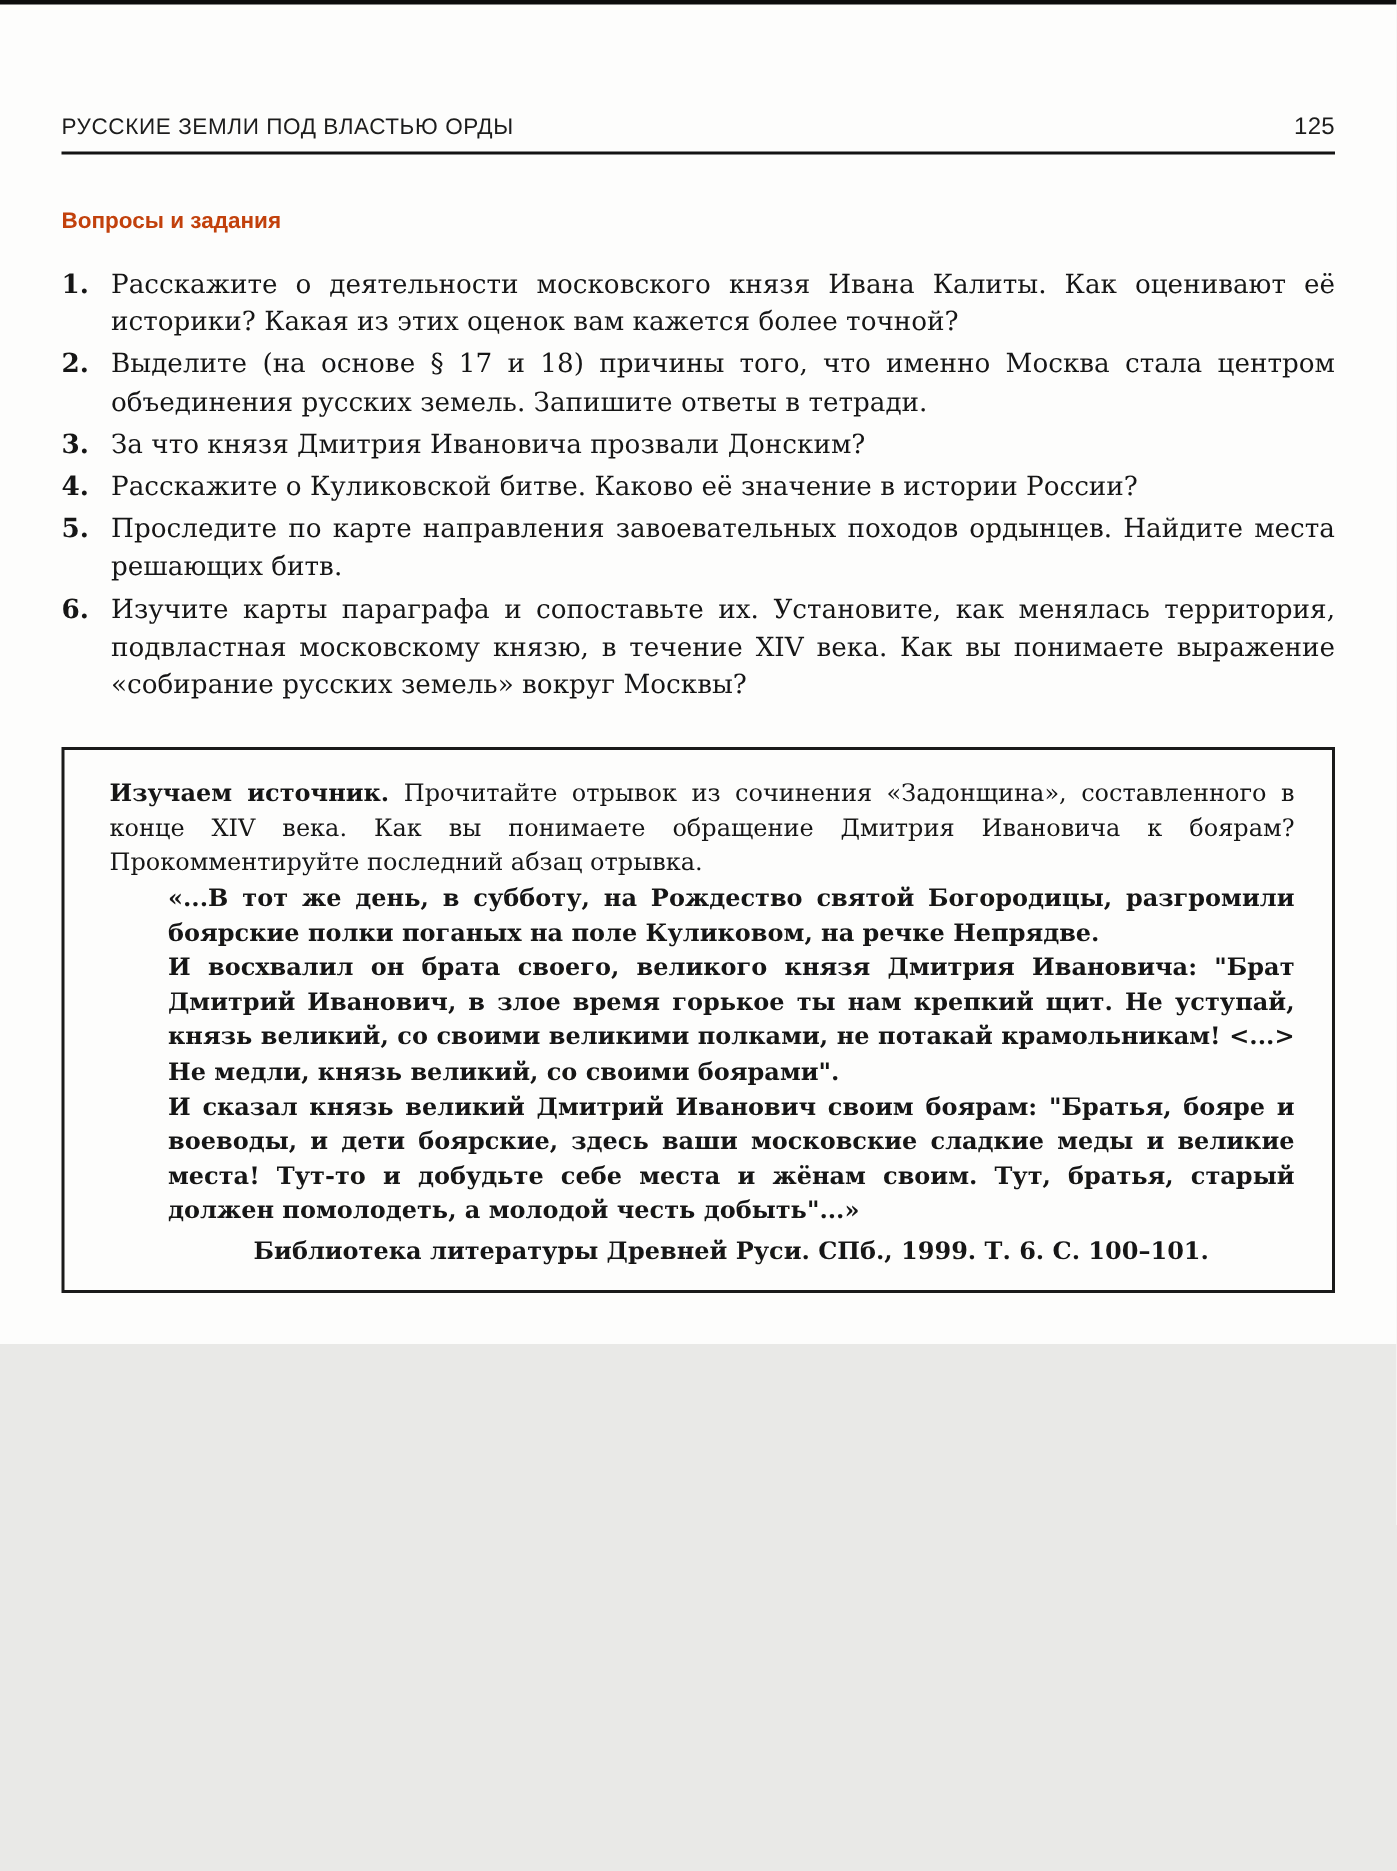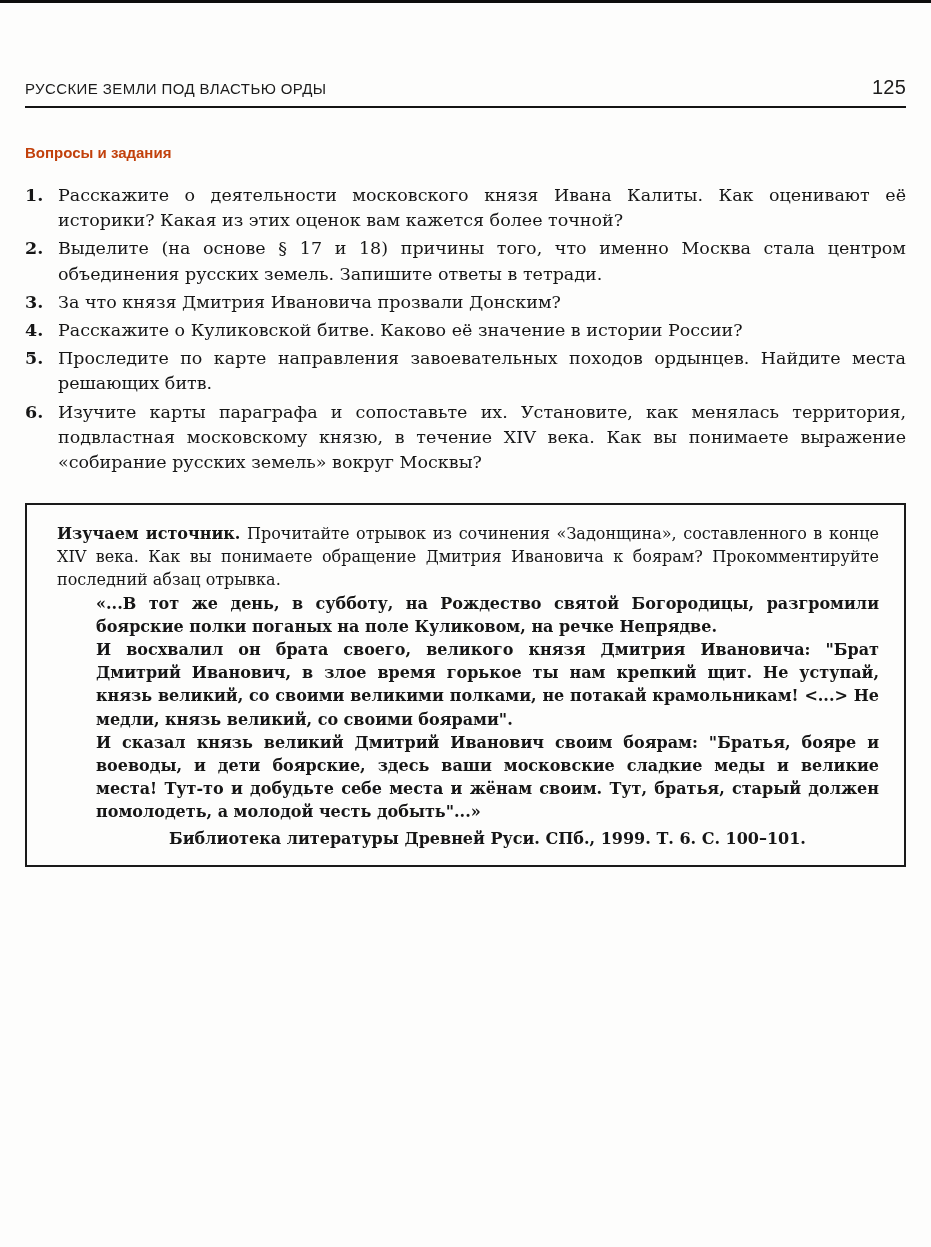--- a/index.html
+++ b/index.html
@@ -3,26 +3,26 @@
 <meta charset="utf-8">
 <style>
   html, body { margin: 0; padding: 0; }
   body {
     background: #e9e9e7;
     font-family: "DejaVu Serif", serif;
   }
   .page {
     position: relative;
     width: 931px;
-    height: 1247px;
+    height: 896px;
     margin: 0 auto;
     background: #fdfdfc;
     color: #161616;
     box-sizing: border-box;
-    padding: 0 25px;
+    padding: 0 41px;
     overflow: hidden;
   }
   .scan-top-edge {
     position: absolute;
     top: 0;
     left: 0;
     width: 100%;
     height: 3px;
     background: #0d0d0d;
   }
@@ -30,21 +30,21 @@
     display: flex;
     justify-content: space-between;
     align-items: baseline;
     padding-top: 76px;
     font-family: "Liberation Sans", sans-serif;
     font-size: 15px;
     letter-spacing: 0.4px;
     color: #1c1c1c;
   }
   .running-header .pageno {
-    font-size: 20px;
+    font-size: 16px;
     letter-spacing: 0.2px;
   }
   .header-rule {
     border: none;
     border-top: 2px solid #141414;
     margin: 7px 0 0 0;
   }
   .section-title {
     font-family: "Liberation Sans", sans-serif;
     font-weight: bold;

